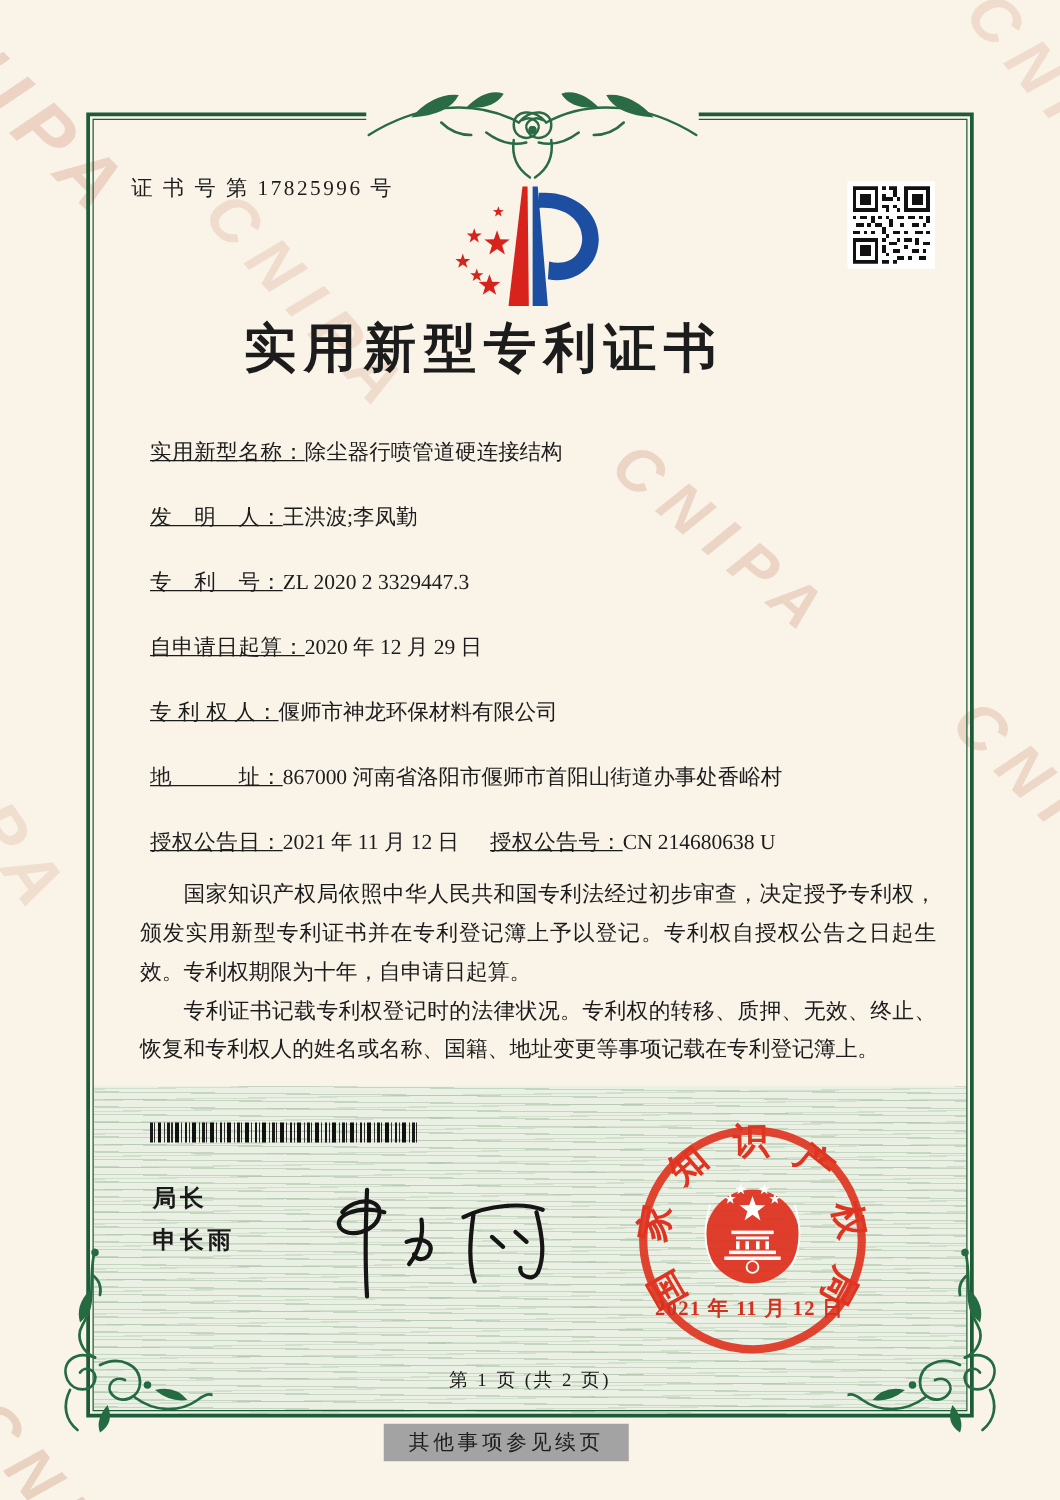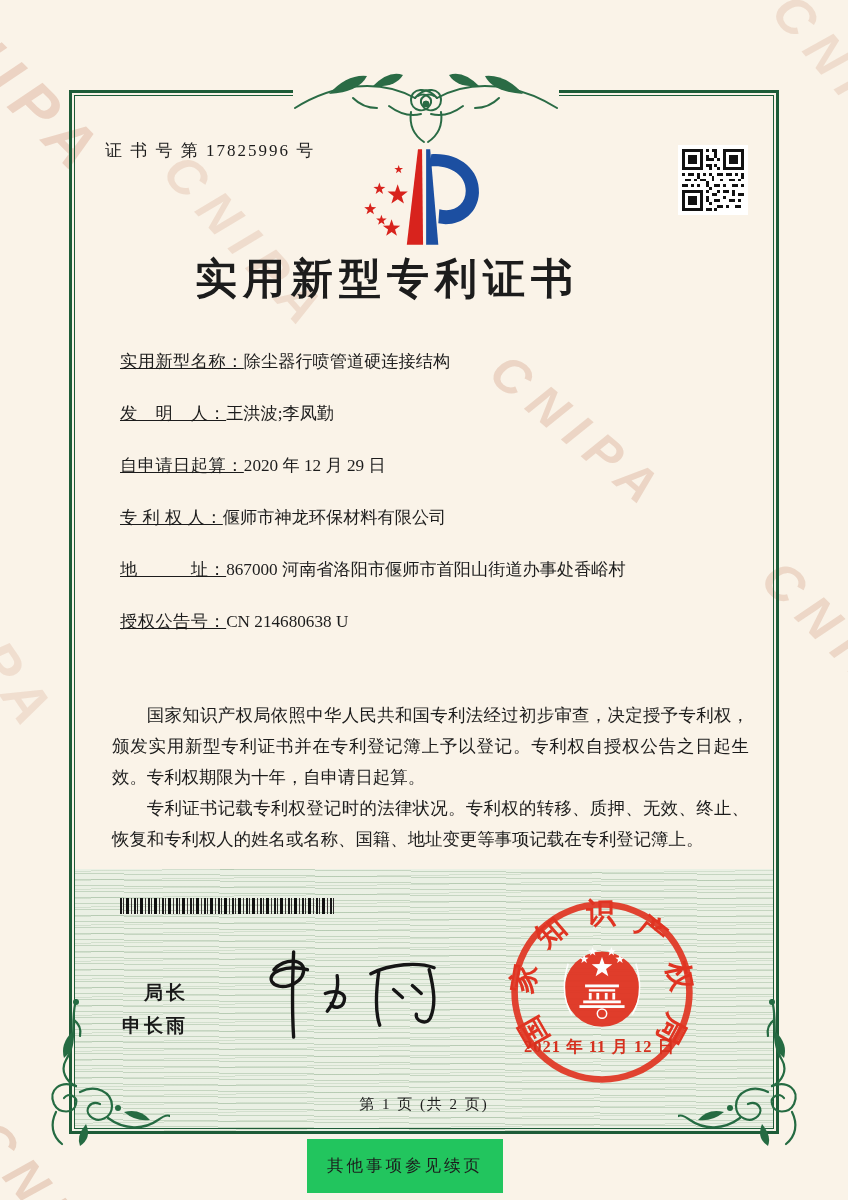--- a/index.html
+++ b/index.html
@@ -51,34 +51,34 @@
             repeating-linear-gradient(0.6deg, rgba(150,180,148,.45) 0 1px, rgba(0,0,0,0) 1px 6px),
             repeating-linear-gradient(-0.8deg, rgba(150,180,148,.28) 0 1px, rgba(0,0,0,0) 1px 9px); }
 
   .barcode { position:absolute; left:120px; top:898px; width:216px; height:16px; z-index:5;
              background-image:
                repeating-linear-gradient(90deg,#191919 0 2px, rgba(0,0,0,0) 2px 3px,
                  #2e2a2a 3px 4px, rgba(0,0,0,0) 4px 6px,
                  #101010 6px 9px, rgba(0,0,0,0) 9px 11px,
                  #3a3434 11px 12px, rgba(0,0,0,0) 12px 14px); }
 
-  .director { position:absolute; left:122px; top:976px; z-index:5;
+  .director { position:absolute; left:122px; top:943px; z-index:5;
               font-family:"Liberation Sans", sans-serif; font-size:19px; font-weight:600;
-              letter-spacing:3px; line-height:33px; color:#1a1a1a;text-align:right; }
+              letter-spacing:3px; line-height:33px; color:#1a1a1a; }
   .signature { position:absolute; left:253px; top:946px; width:200px; height:94px; z-index:5; }
 
   .seal { position:absolute; left:508px; top:898px; width:188px; height:188px; z-index:4; }
   .seal-date { position:absolute; left:524px; top:1036px; width:170px; z-index:6;
                color:#d5301e; font-size:16.5px; letter-spacing:1px; font-weight:bold; }
 
   .page-info { position:absolute; left:69px; top:1095px; width:710px; text-align:center;
                font-size:15px; letter-spacing:2px; z-index:5; }
 
   .note { position:absolute; left:405px; top:1139px; transform:translateX(-50%);
-          background:#22c55e; padding:16px 20px; font-size:16.5px; letter-spacing:3px; z-index:5; }
+          background:#a3a3a3; padding:4px 20px; font-size:16.5px; letter-spacing:3px; z-index:5; }
 </style>
 </head>
 <body>
 
 <span class="wm" style="left:-55px; top:-35px; font-size:62px; transform:rotate(45deg); color:rgba(216,168,142,.42);">CNIPA</span>
 <span class="wm" style="left:806px; top:-18px; font-size:52px; transform:rotate(50deg); color:rgba(216,168,142,.30);">CNIPA</span>
 <span class="wm" style="left:196px; top:142px; font-size:52px; transform:rotate(48deg); color:rgba(216,168,142,.30);">CNIPA</span>
 <span class="wm" style="left:516px; top:342px; font-size:50px; transform:rotate(40deg); color:rgba(210,160,135,.36);">CNIPA</span>
 <span class="wm" style="left:792px; top:548px; font-size:52px; transform:rotate(45deg); color:rgba(210,160,135,.34);">CNIPA</span>
 <span class="wm" style="left:-60px; top:520px; font-size:56px; transform:rotate(55deg); color:rgba(216,168,142,.28);">CNIPA</span>
@@ -203,29 +203,35 @@
 <div class="title">实用新型专利证书</div>
 
 <div class="fields">
   <div class="frow">
     <span class="lab">实用新型名称：</span><span>除尘器行喷管道硬连接结构</span>
   </div>
   <div class="frow">
     <span class="lab">发　明　人：</span><span>王洪波;李凤勤</span>
   </div>
   <div class="frow">
+    <span class="lab">专　利　号：</span><span>ZL 2020 2 3329447.3</span>
+  </div>
+  <div class="frow">
     <span class="lab">自申请日起算：</span><span>2020 年 12 月 29 日</span>
   </div>
   <div class="frow">
     <span class="lab">专 利 权 人：</span><span>偃师市神龙环保材料有限公司</span>
   </div>
   <div class="frow">
     <span class="lab">地　　　址：</span><span>867000 河南省洛阳市偃师市首阳山街道办事处香峪村</span>
   </div>
   <div class="frow grant-row">
+    <div class="grant-col1">
+      <span class="lab">授权公告日：</span><span>2021 年 11 月 12 日</span>
+    </div>
     <div>
       <span class="lab">授权公告号：</span><span>CN 214680638 U</span>
     </div>
   </div>
 </div>
 
 <div class="paras">
   <p>国家知识产权局依照中华人民共和国专利法经过初步审查，决定授予专利权，颁发实用新型专利证书并在专利登记簿上予以登记。专利权自授权公告之日起生效。专利权期限为十年，自申请日起算。</p>
   <p>专利证书记载专利权登记时的法律状况。专利权的转移、质押、无效、终止、恢复和专利权人的姓名或名称、国籍、地址变更等事项记载在专利登记簿上。</p>
 </div>

